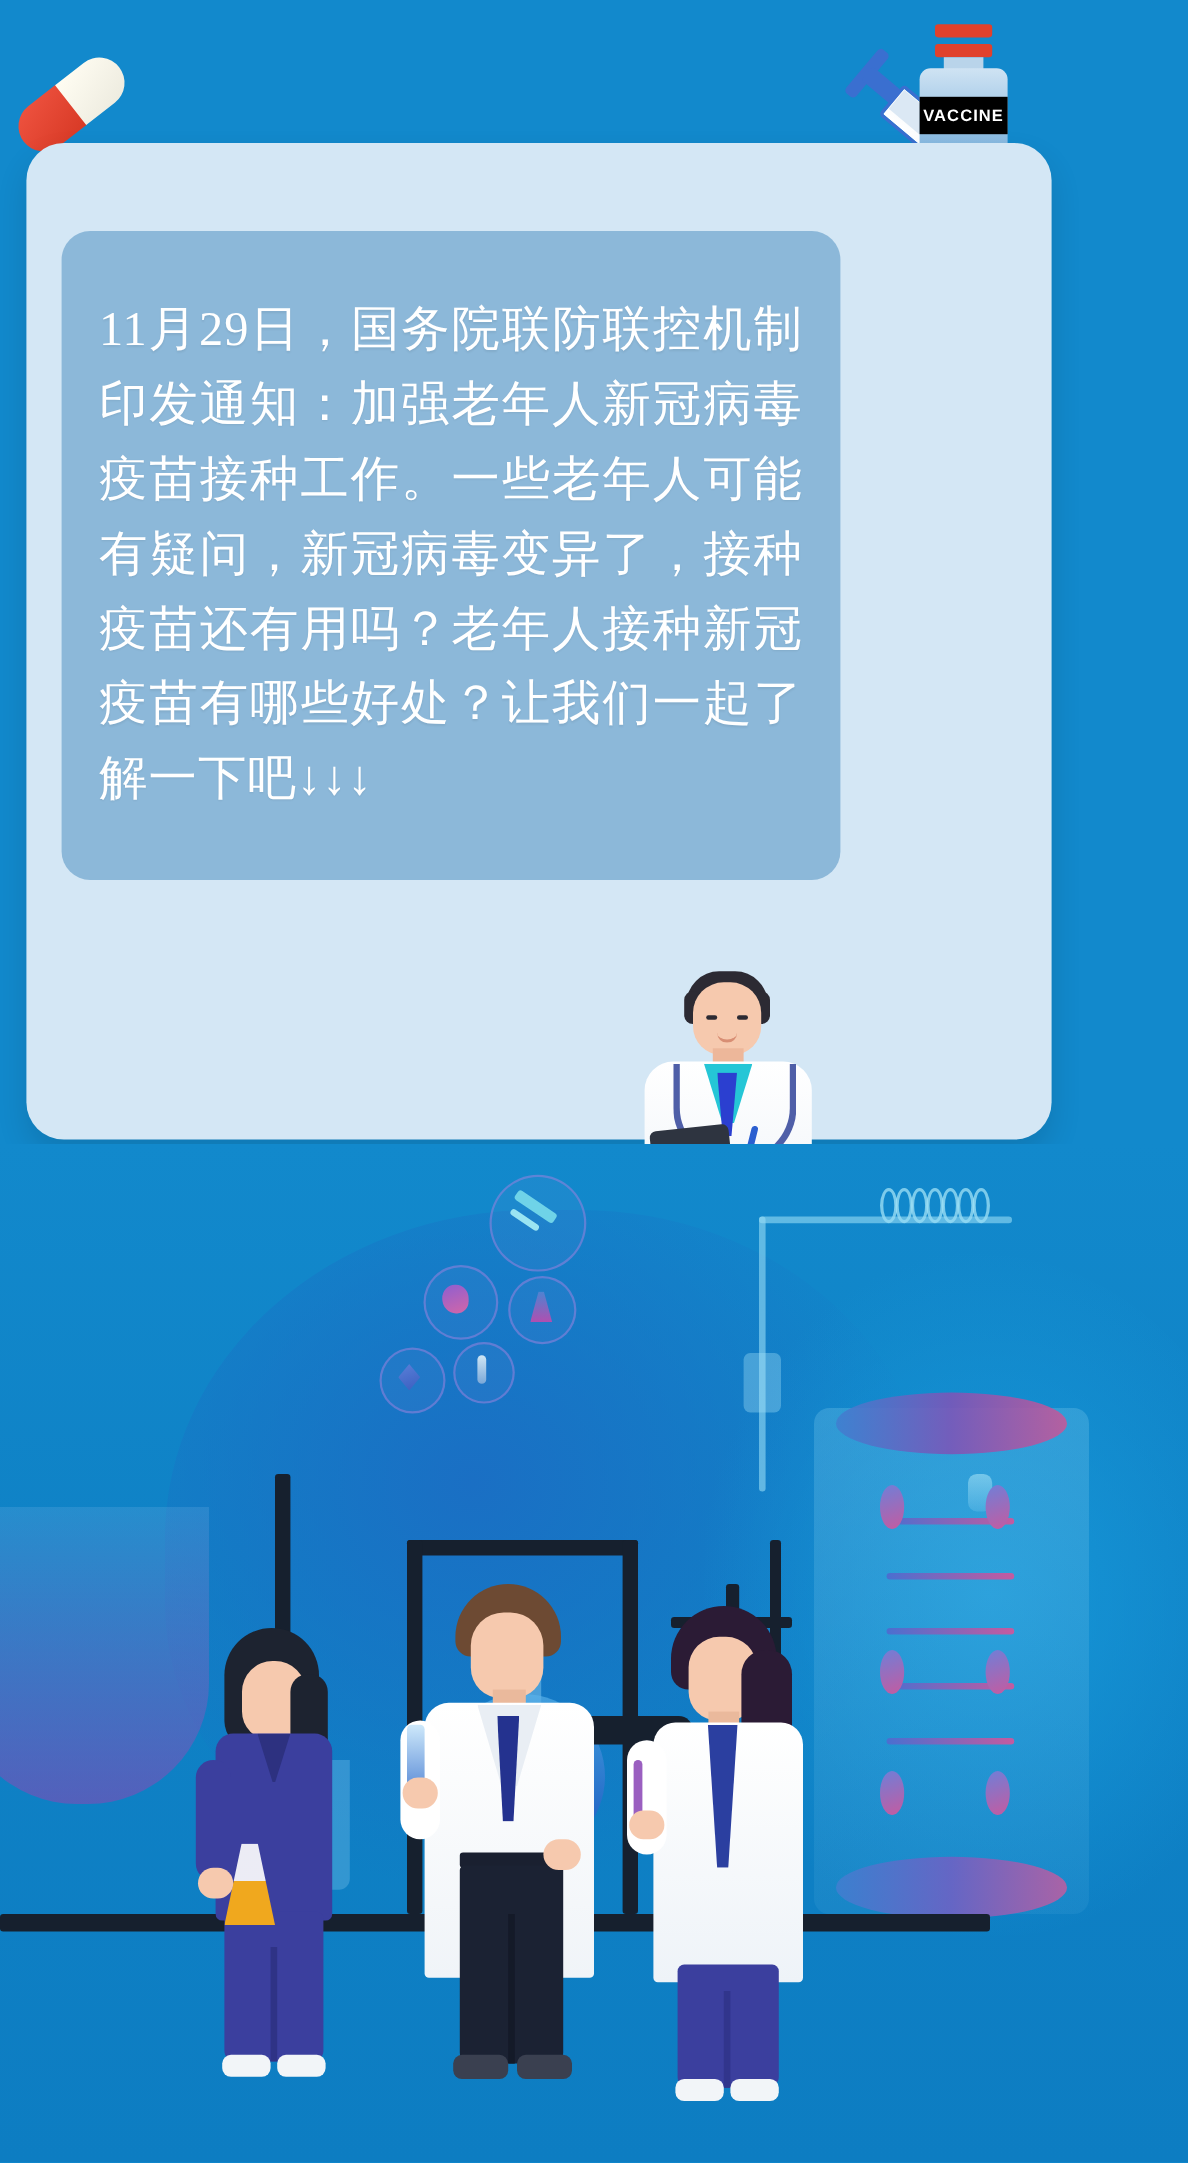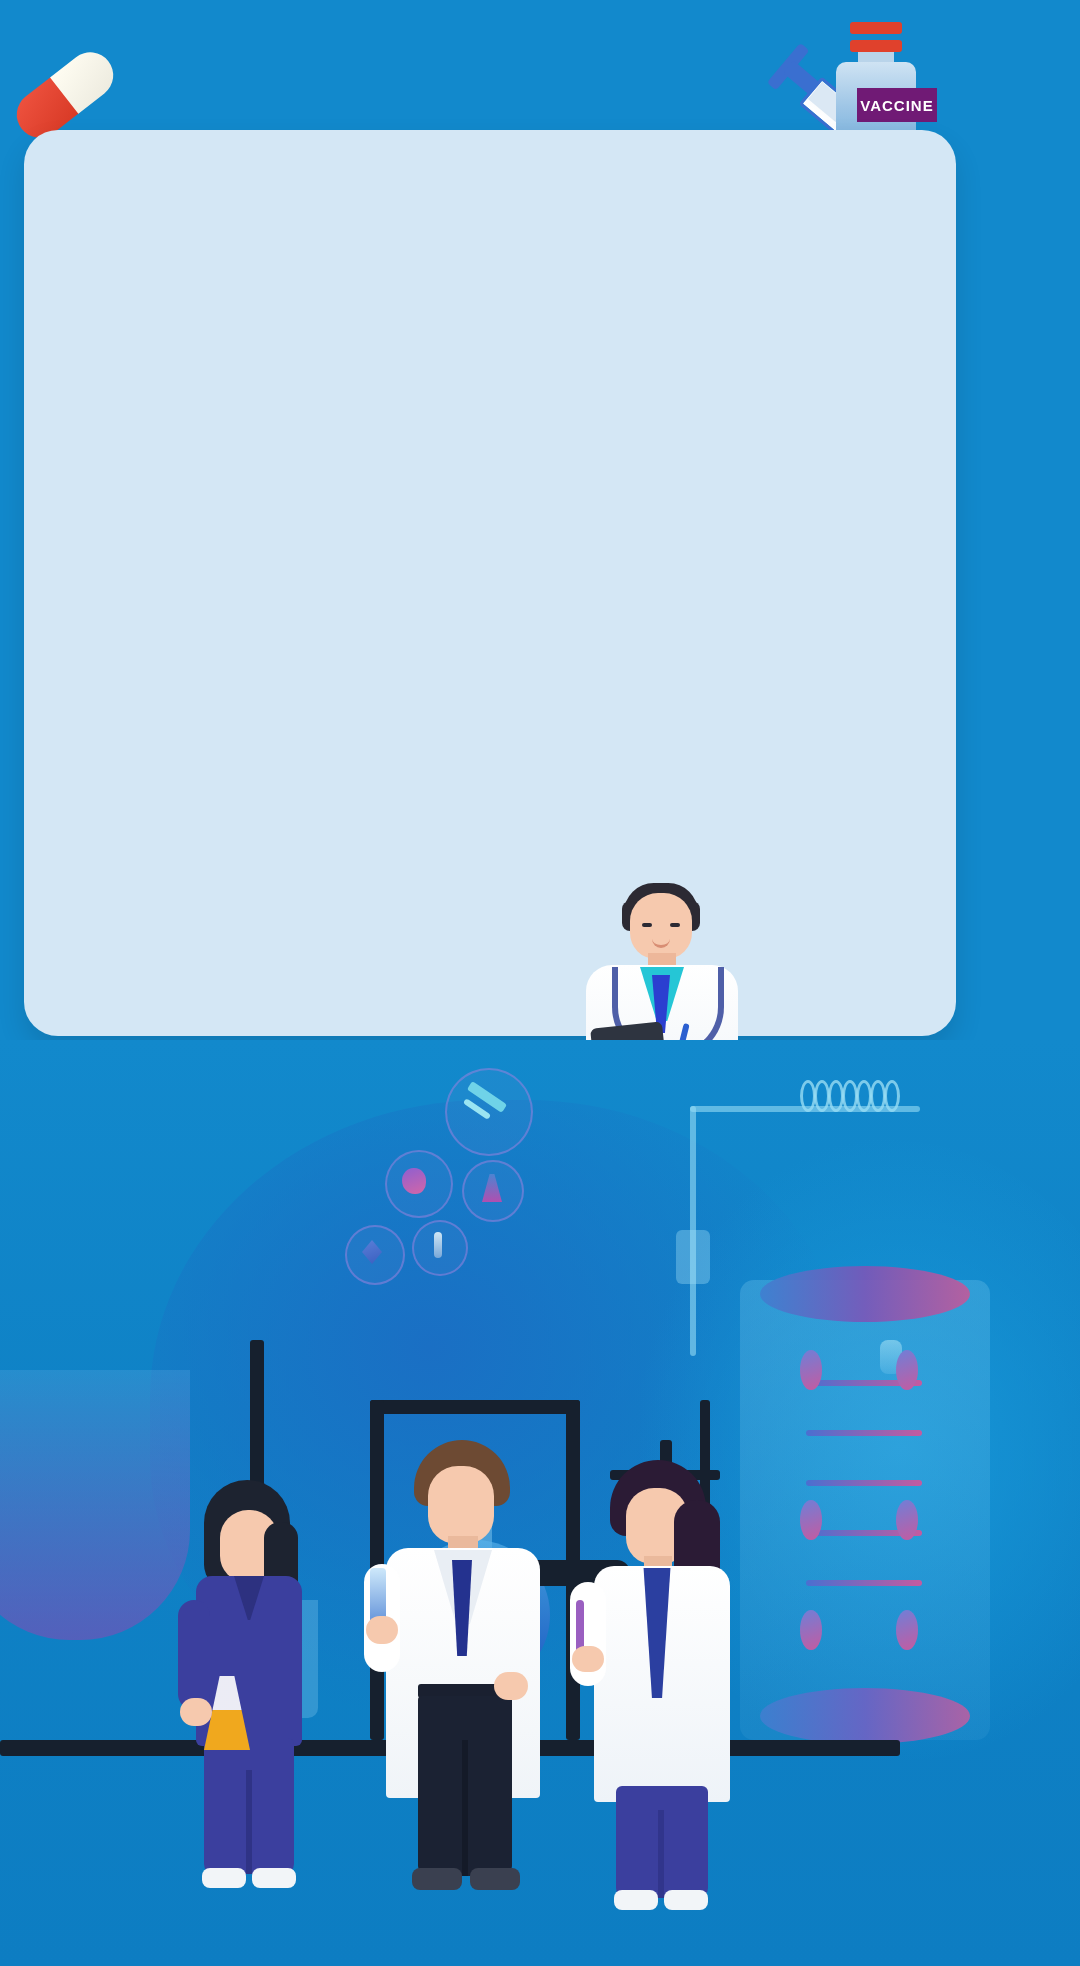--- a/index.html
+++ b/index.html
@@ -42,22 +42,22 @@
   .vial-cap{position:absolute;left:22px;top:0px;width:52px;height:12px;
     background:#e0412c;border-radius:3px;}
   .vial-cap2{position:absolute;left:22px;top:18px;width:52px;height:12px;
     background:#e0412c;border-radius:3px;}
   .vial-neck{position:absolute;left:30px;top:30px;width:36px;height:12px;
     background:#b9d4ea;}
   .vial-body{position:absolute;left:8px;top:40px;width:80px;height:98px;
     background:linear-gradient(180deg,#cfe3f3 0%,#9fc6e6 45%,#6aa9da 100%);
     border-radius:10px 10px 16px 16px;}
   .vial-label{position:absolute;left:8px;top:66px;width:80px;height:34px;
-    background:#701a75;display:flex;align-items:center;justify-content:center;
-    color:#fff;font-size:15px;font-weight:bold;letter-spacing:1px;margin-left:21px;}
+    background:#000000;display:flex;align-items:center;justify-content:center;
+    color:#fff;font-size:15px;font-weight:bold;letter-spacing:1px;}
 
   
   .card{
     position:absolute;left:24px;top:130px;width:932px;height:906px;
     background:#d4e7f5;border-radius:34px;
     box-shadow:0 14px 28px rgba(0,0,0,.12);
   }
   
   .text-panel{
     position:absolute;left:32px;top:80px;width:708px;height:590px;
@@ -305,20 +305,23 @@
   <div class="vial">
     <div class="vial-cap"></div>
     <div class="vial-cap2"></div>
     <div class="vial-neck"></div>
     <div class="vial-body"></div>
     <div class="vial-label">VACCINE</div>
   </div>
 
   <div class="card">
 
+    <div class="text-panel">
+      <p class="body-text">11月29日，国务院联防联控机制印发通知：加强老年人新冠病毒疫苗接种工作。一些老年人可能有疑问，新冠病毒变异了，接种疫苗还有用吗？老年人接种新冠疫苗有哪些好处？让我们一起了解一下吧↓↓↓</p>
+    </div>
 
     <div class="doctor">
       <div class="doc-hair"></div>
       <div class="doc-hair2"></div>
       <div class="doc-hair3"></div>
       <div class="doc-head"></div>
       <div class="doc-eye-l"></div>
       <div class="doc-eye-r"></div>
       <div class="doc-smile"></div>
       <div class="doc-neck"></div>

